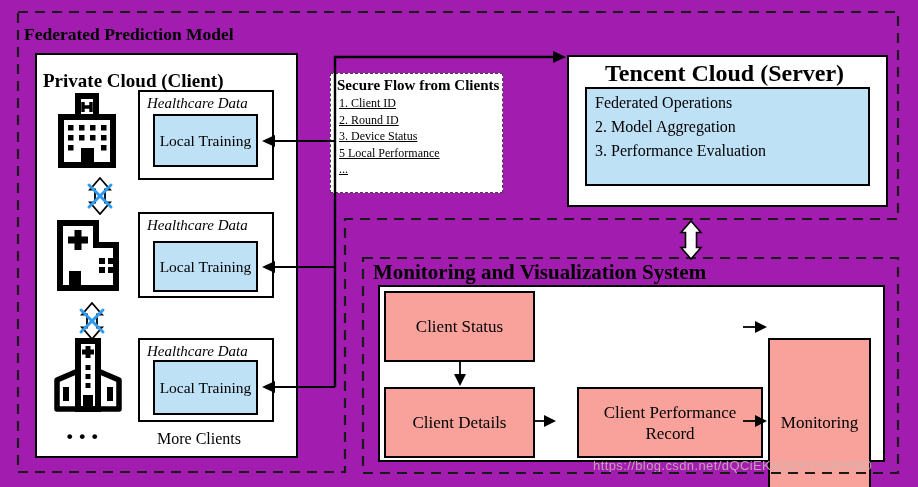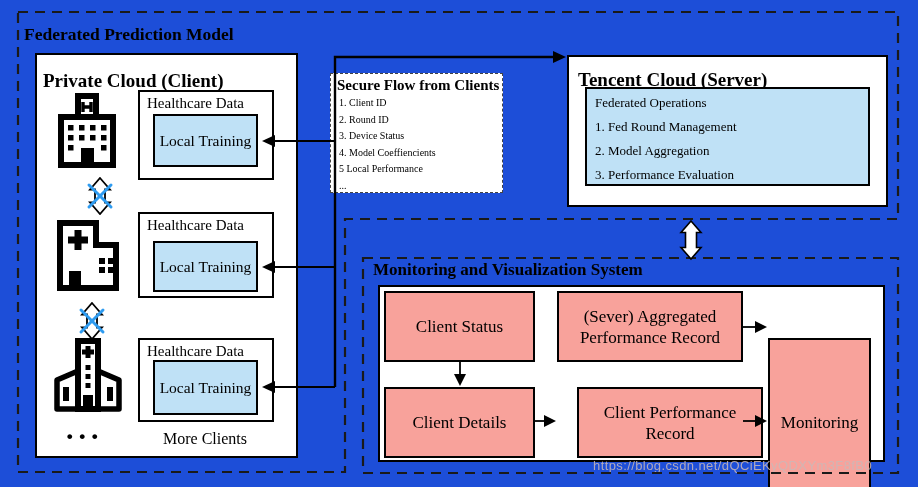--- a/index.html
+++ b/index.html
@@ -1,33 +1,33 @@
 <!DOCTYPE html>
 <html style="--blue-fill: #bfe1f6; --pink-fill: #f8a29b; --sync-blue: #2e9bf0;"><head>
 <meta charset="utf-8">
 <style>
   html,body{margin:0;padding:0;background:#fff;}
-  .canvas{position:relative;width:918px;height:487px;background:#1d4ed8;overflow:hidden;
+  .canvas{position:relative;width:918px;height:487px;background:#a21caf;overflow:hidden;
           font-family:"Liberation Serif","DejaVu Serif",serif;color:#000;}
   .abs{position:absolute;}
   .lines{position:absolute;left:0;top:0;z-index:6;pointer-events:none;}
   .boxlayer{position:absolute;left:0;top:0;width:918px;height:487px;z-index:2;}
   .title-bold{font-weight:bold;}
   .solid-box{border:2px solid #000;background:#fff;box-sizing:border-box;}
   .blue-box{background:var(--blue-fill,#bfe1f6);border:2px solid #000;box-sizing:border-box;
             display:flex;align-items:center;justify-content:center;text-align:center;}
   .pink-box{background:var(--pink-fill,#f8a29b);border:2px solid #000;box-sizing:border-box;
             display:flex;align-items:center;justify-content:center;text-align:center;
             font-size:17px;line-height:21px;padding:2px;}
   .hd-box{border:2px solid #000;background:#fff;box-sizing:border-box;font-size:15px;}
-  .hd-title{padding:3px 12px 0 7px;}
+  .hd-title{padding:3px 12px 0 7px;font-style:italic;}
   .dashed-thin{border:1.5px dashed #444;background:#fff;box-sizing:border-box;}
   .sf-title{font-weight:bold;font-size:15px;padding:3px 0 1px 6px;}
-  .sf-item{font-size:10px;line-height:16.5px;padding-left:8px;}
-  .ops-line{font-size:13px;line-height:24px;}
+  .sf-item{font-size:12px;line-height:16.5px;padding-left:8px;text-decoration:underline;}
+  .ops-line{font-size:16px;line-height:24px;}
   .sync-x{stroke:var(--sync-blue,#2e9bf0);stroke-width:3;stroke-linecap:round;}
   .watermark{color:rgba(202,185,183,0.85);font-family:"Liberation Sans","DejaVu Sans",sans-serif;
              font-size:13px;letter-spacing:0.4px;z-index:8;white-space:nowrap;}
   .dots{font-size:30px;font-weight:bold;letter-spacing:5px;line-height:10px;}
 </style>
 </head>
 <body>
 
 <div class="canvas">
 
@@ -105,48 +105,45 @@
       <div class="hd-title">Healthcare Data</div>
     </div>
     <div class="abs blue-box" style="left:153px;top:241px;width:105px;height:51px;font-size:15.5px;">Local Training</div>
 
     <div class="abs hd-box" style="left:138px;top:338px;width:136px;height:84px;">
       <div class="hd-title">Healthcare Data</div>
     </div>
     <div class="abs blue-box" style="left:153px;top:360px;width:105px;height:55px;font-size:15.5px;">Local Training</div>
 
     <div class="abs dots" style="left:66px;top:424px;">...</div>
-    <div class="abs" style="left:163px;top:430px;font-size:16px;text-align:center;">More Clients</div>
+    <div class="abs" style="left:157px;top:430px;font-size:16px;text-align:center;">More Clients</div>
 
     <div class="abs dashed-thin" style="left:330px;top:73px;width:173px;height:120px;">
       <div class="sf-title">Secure Flow from Clients</div>
       <div class="sf-item">1. Client ID</div>
       <div class="sf-item">2. Round ID</div>
       <div class="sf-item">3. Device Status</div>
-      <div class="sf-item">4. Model Coeffiencients</div>
       <div class="sf-item">5 Local Performance</div>
       <div class="sf-item">...</div>
     </div>
 
     <div class="abs solid-box" style="left:567px;top:55px;width:321px;height:152px;border-width:2.5px;"></div>
-    <div class="abs title-bold" style="left:578px;top:60px;font-size:19px;margin-top:9px;">Tencent Cloud (Server)</div>
+    <div class="abs title-bold" style="left:605px;top:60px;font-size:24px;">Tencent Cloud (Server)</div>
     <div class="abs blue-box" style="left:585px;top:87px;width:285px;height:99px;align-items:flex-start;justify-content:flex-start;text-align:left;padding:2px 0 0 8px;">
       <div>
         <div class="ops-line">Federated Operations</div>
-        <div class="ops-line">1. Fed Round Management</div>
         <div class="ops-line">2. Model Aggregation</div>
         <div class="ops-line">3. Performance Evaluation</div>
       </div>
     </div>
 
-    <div class="abs title-bold" style="left:373px;top:260px;font-size:17px;">Monitoring and Visualization System</div>
+    <div class="abs title-bold" style="left:373px;top:260px;font-size:21px;">Monitoring and Visualization System</div>
     <div class="abs solid-box" style="left:378px;top:285px;width:507px;height:177px;border-width:2.5px;"></div>
 
     <div class="abs pink-box" style="left:384px;top:291px;width:151px;height:71px;">Client Status</div>
-    <div class="abs pink-box" style="left:557px;top:291px;width:186px;height:71px;">(Sever) Aggregated Performance Record</div>
     <div class="abs pink-box" style="left:768px;top:290px;width:103px;height:169px;margin-top:48px;">Monitoring</div>
     <div class="abs pink-box" style="left:384px;top:387px;width:151px;height:71px;">Client Details</div>
     <div class="abs pink-box" style="left:557px;top:387px;width:186px;height:71px;margin-left:20px;">Client Performance Record</div>
 
     <div class="abs watermark" style="left:593px;top:458px;">https://blog.csdn.net/dQCiEKyQDXYm3F8fB0</div>
   </div>
 
   <svg class="lines" width="918" height="487" viewBox="0 0 918 487">
 
     <path d="M18,12 H898 V219 H345 V472 H18 Z" fill="none" stroke="#1a1a1a" stroke-width="2.2" stroke-dasharray="10 7"></path>

